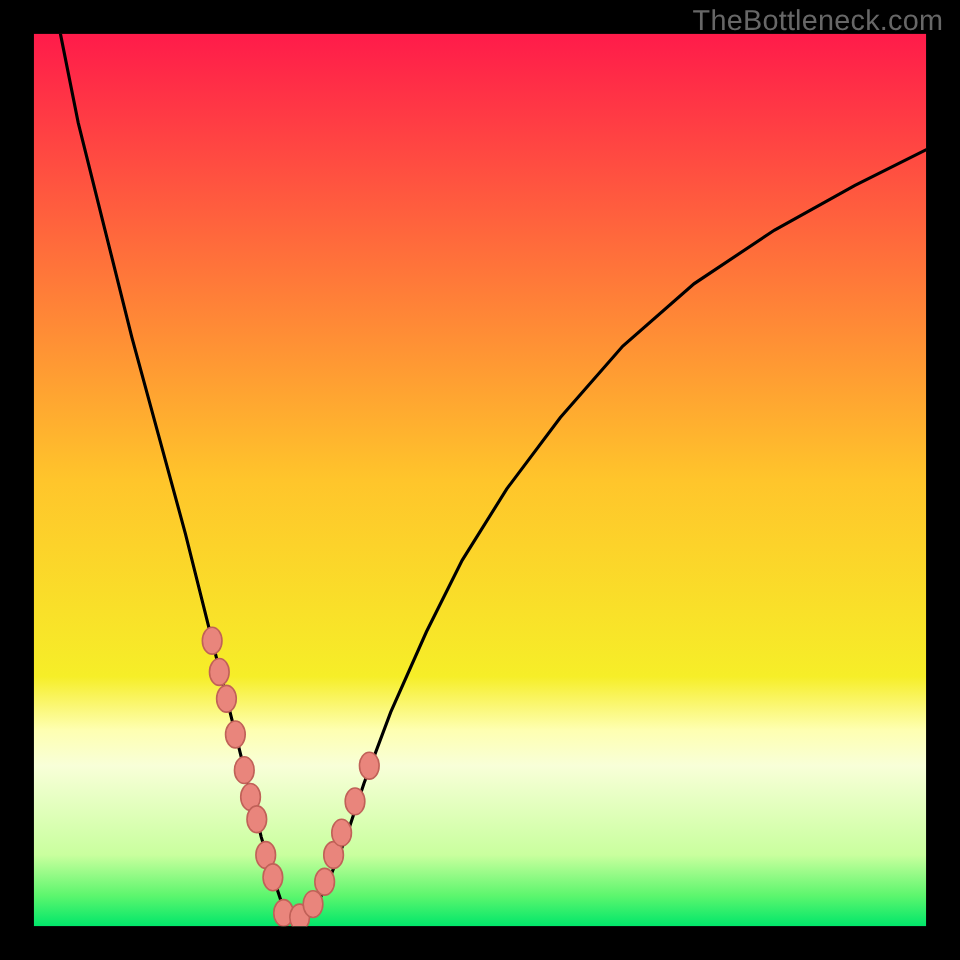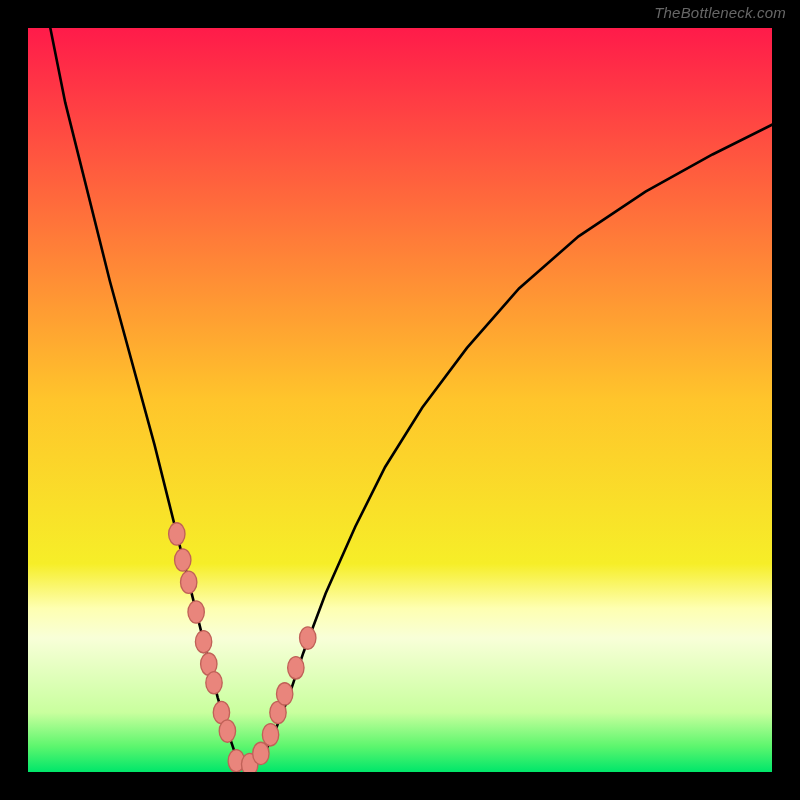--- a/index.html
+++ b/index.html
@@ -16,24 +16,23 @@
     left: 28px;
     width: 744px;
     height: 744px;
     overflow: hidden;
   }
   .watermark {
     position: absolute;
     top: 4px;
     right: 14px;
     font-family: Arial, Helvetica, sans-serif;
-    font-size: 15px;
+    font-size: 24px;
     color: #676767;
     letter-spacing: 0.2px;
-    font-style: italic;
   }
   svg { display: block; }
 </style>
 </head>
 <body>
 
 <div class="frame">
   <div class="plot-area">
     <svg id="chart-svg" width="744" height="744" viewBox="0 0 100 100" preserveAspectRatio="none">
       <defs>

